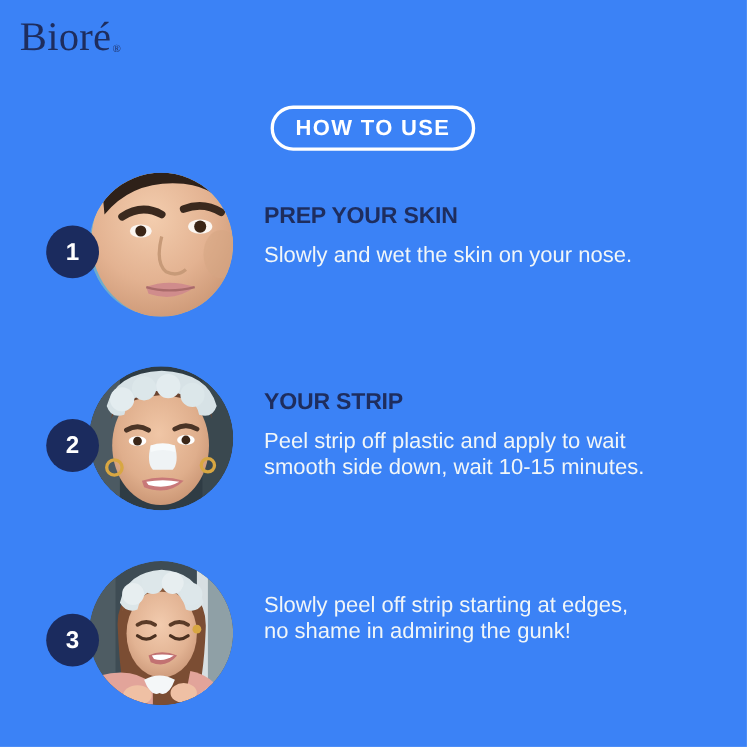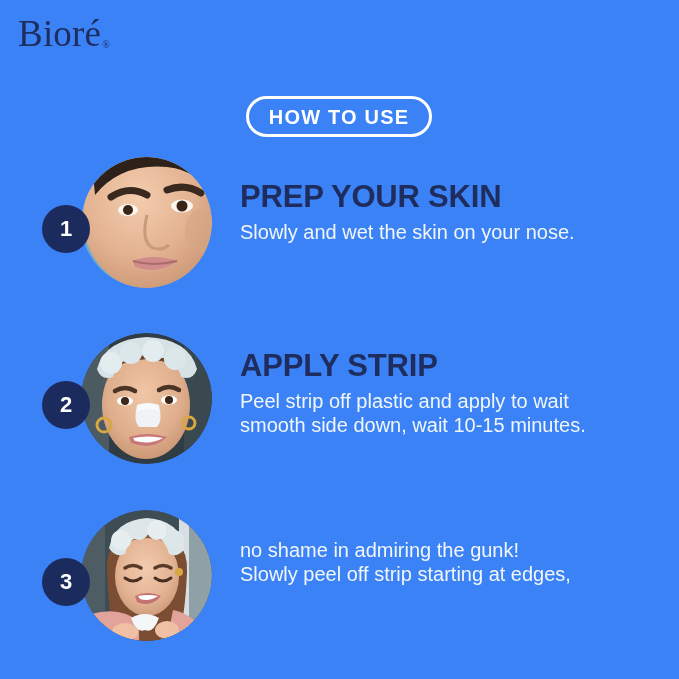--- a/index.html
+++ b/index.html
@@ -110,21 +110,21 @@
   }
 
   .step-text {
     position: absolute;
     left: 240px;
     top: 0;
     width: 420px;
   }
   .step-heading {
     color: #1E2D5E;
-    font-size: 31px;
+    font-size: 21px;
     font-weight: bold;
     letter-spacing: -0.2px;
     line-height: 33px;
     margin: 0;
     white-space: nowrap;
   }
   .step-body {
     color: #F1F6F8;
     font-size: 20px;
     line-height: 24px;
@@ -228,21 +228,21 @@
           <path d="M52 105 Q67 102 82 105 Q70 112 54 108 Z" fill="#FFFFFF"></path>
           <circle cx="23" cy="92" r="7" fill="none" stroke="#D8A742" stroke-width="3"></circle>
           <circle cx="108" cy="90" r="6" fill="none" stroke="#D8A742" stroke-width="3"></circle>
         </g>
       </svg>
     </div>
     <div class="badge">
       <span class="badge-num">2</span>
     </div>
     <div class="step-text">
-      <h2 class="step-heading">APPLY STRIP</h2>
+      <h2 class="step-heading">YOUR STRIP</h2>
       <p class="step-body">
         <span class="line">Peel strip off plastic and apply to wait</span>
         <span class="line">smooth side down, wait 10-15 minutes.</span>
       </p>
     </div>
   </div>
 
   <div class="step step-3 s3">
     <div class="photo">
       <svg width="131" height="131" viewBox="0 0 131 131" aria-hidden="true">
@@ -282,19 +282,19 @@
           <ellipse cx="86" cy="120" rx="12" ry="9" fill="#EFC0A4"></ellipse>
           <circle cx="98" cy="62" r="4" fill="#D8A742"></circle>
         </g>
       </svg>
     </div>
     <div class="badge">
       <span class="badge-num">3</span>
     </div>
     <div class="step-text">
       <p class="step-body">
+        <span class="line">Slowly peel off strip starting at edges,</span>
         <span class="line">no shame in admiring the gunk!</span>
-        <span class="line">Slowly peel off strip starting at edges,</span>
       </p>
     </div>
   </div>
 
 </div>
 
 </body></html>

